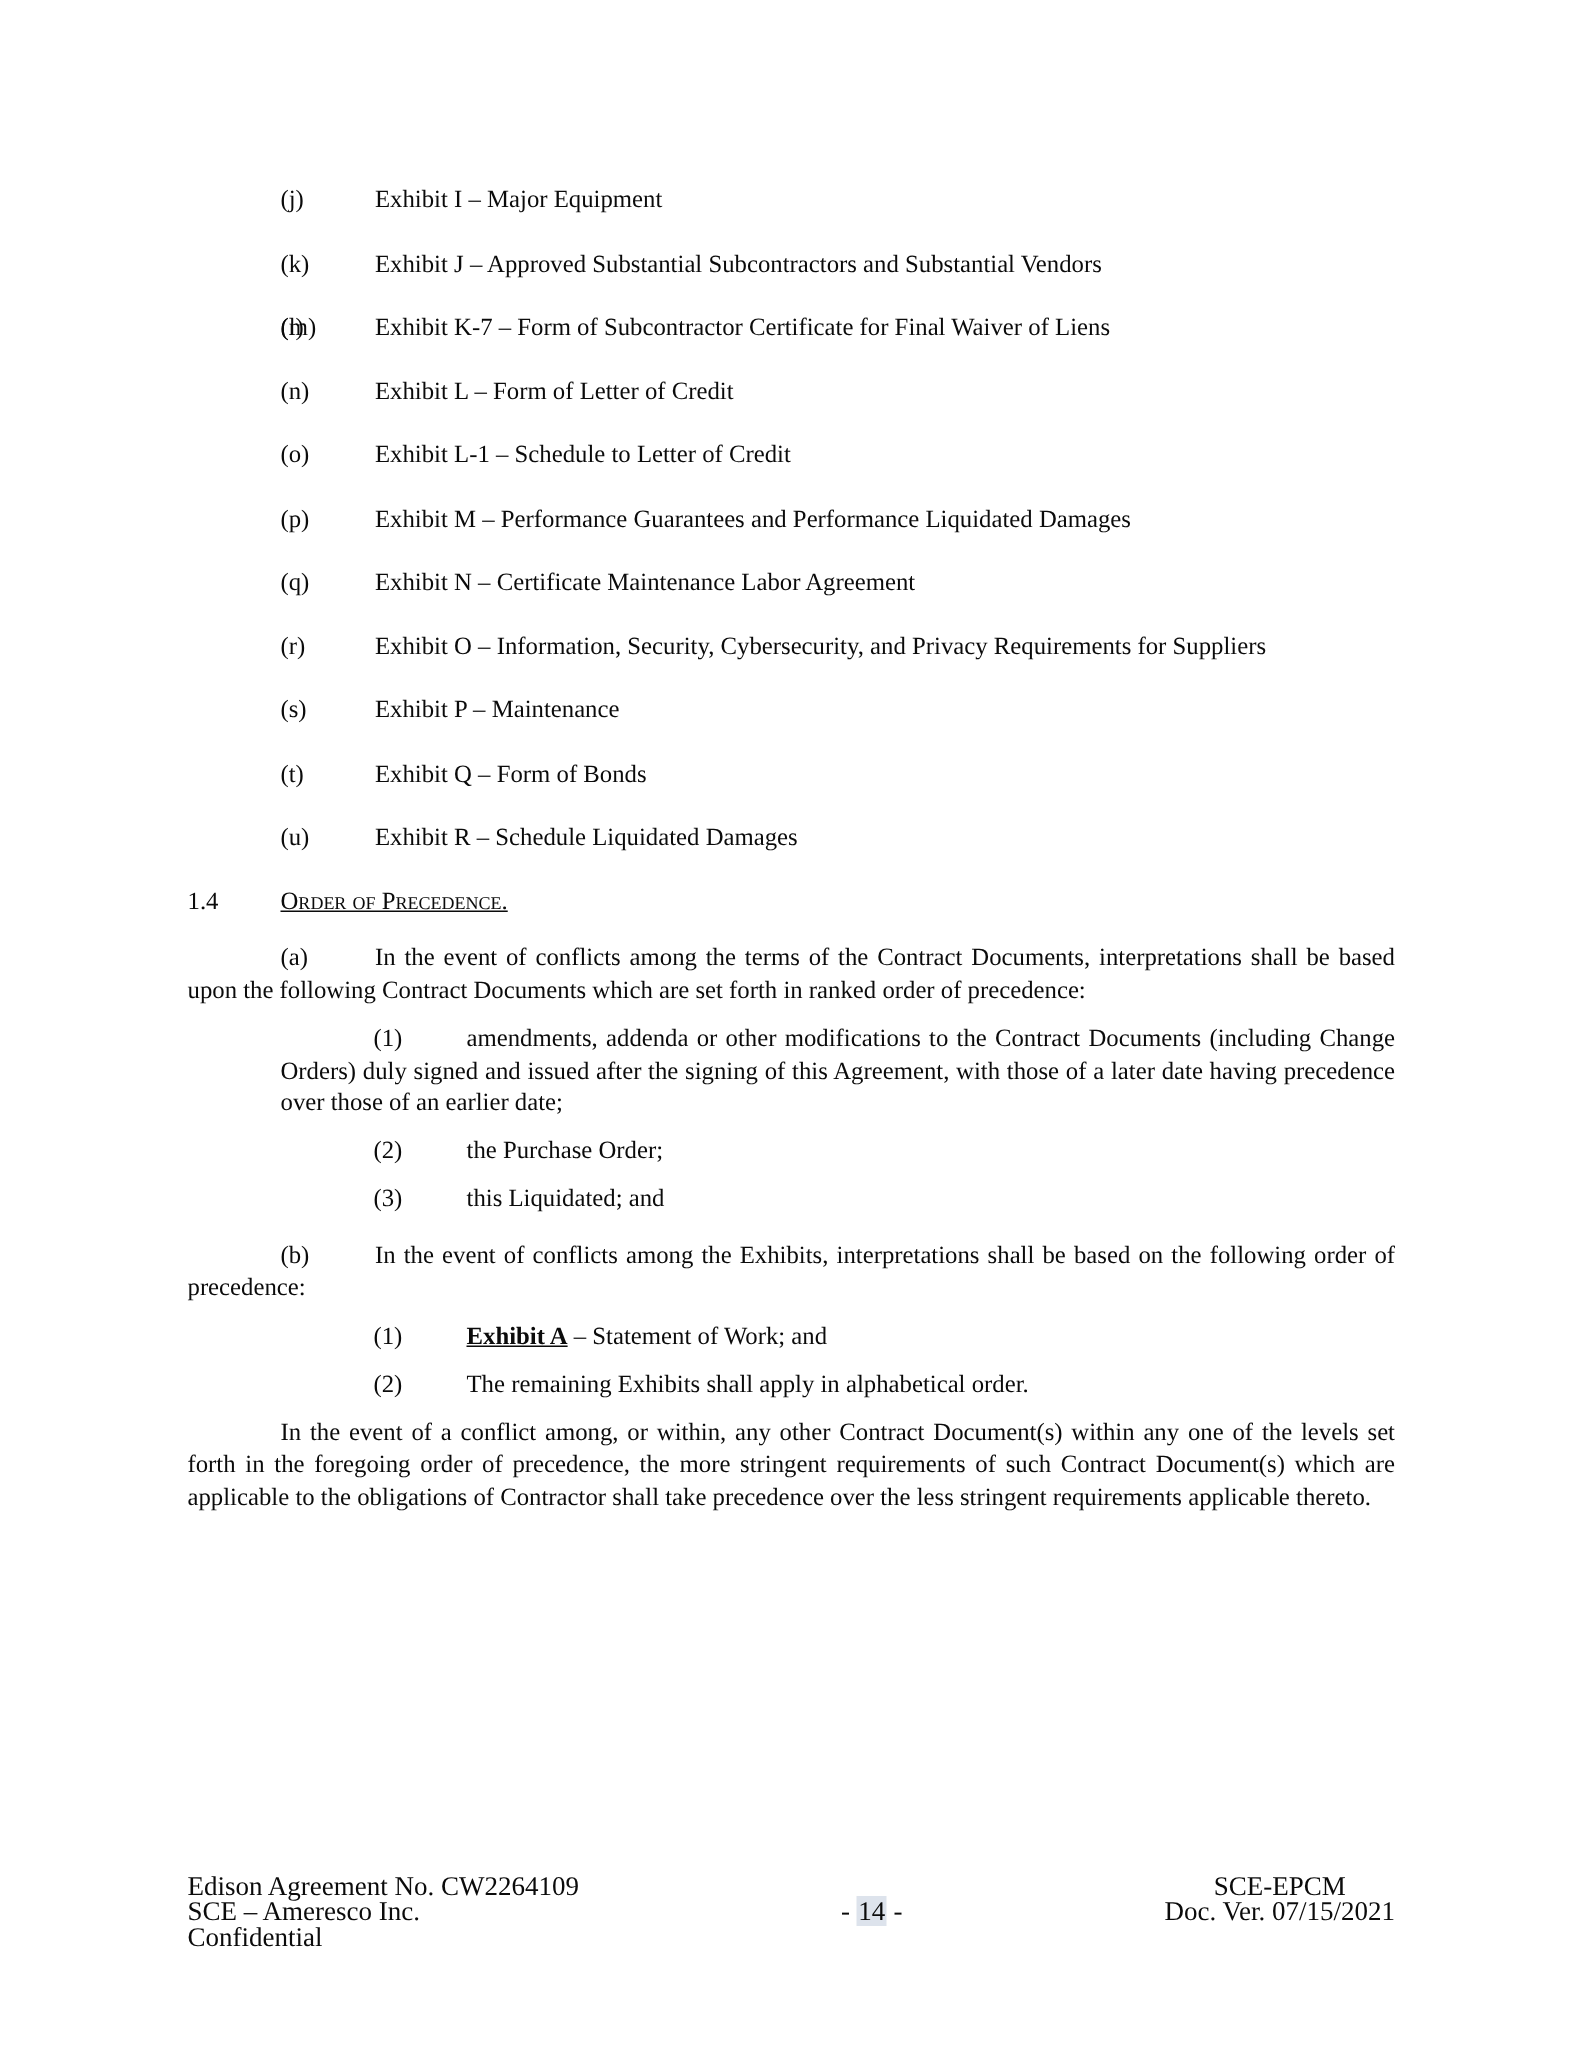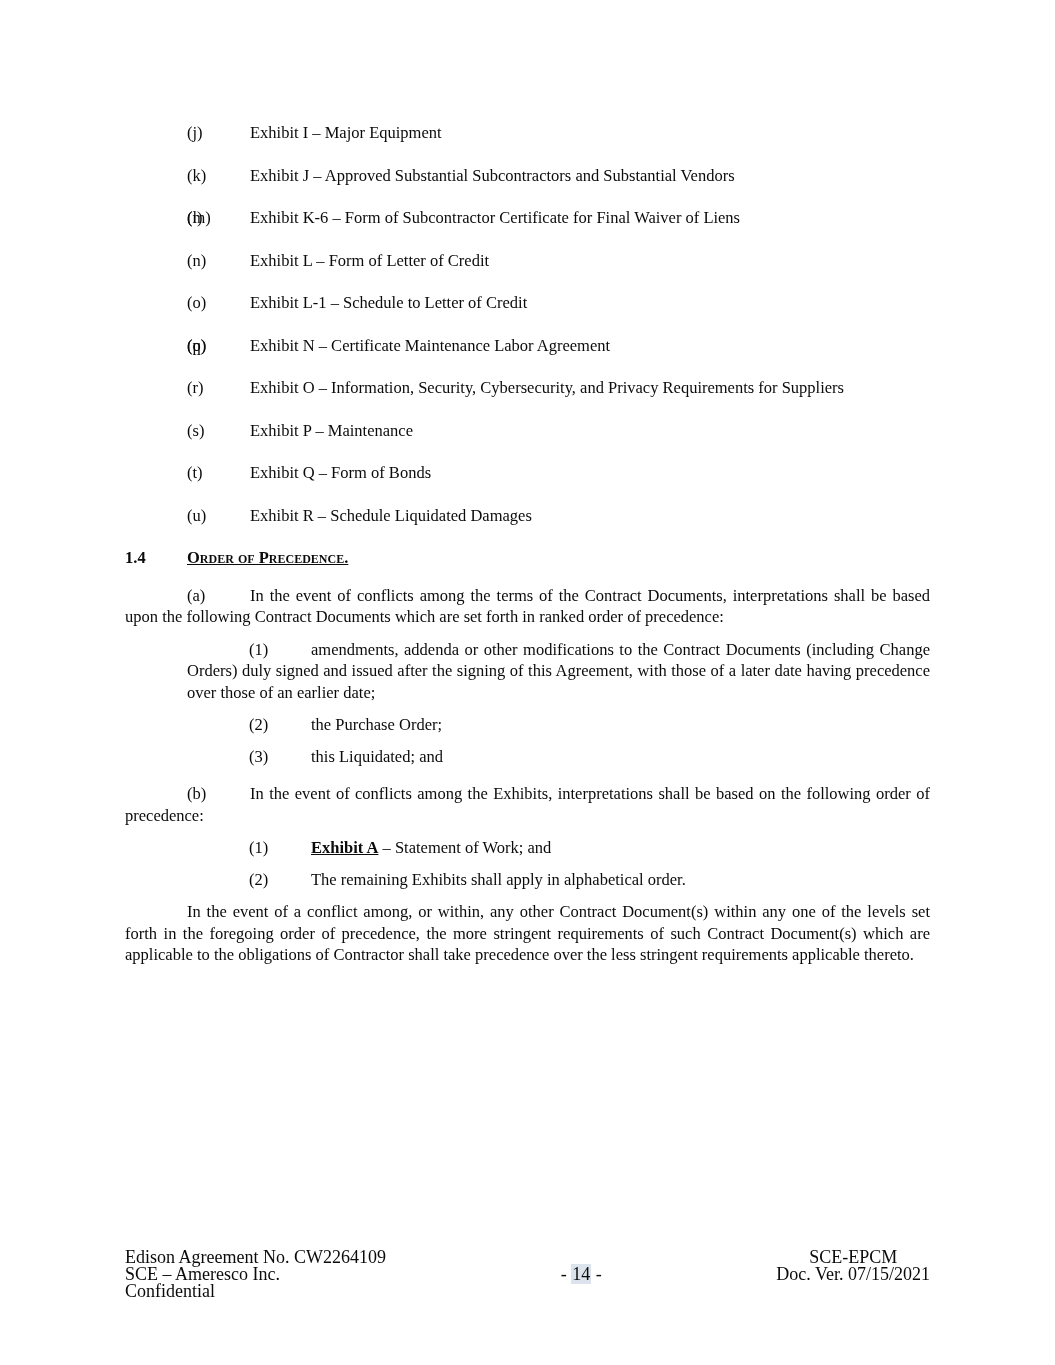--- a/index.html
+++ b/index.html
@@ -29,21 +29,20 @@
   }
   .exhibit-item .label {
     position: absolute;
     left: -63px;
     top: 0;
   }
   
   .section-heading {
     margin-top: 0;
     margin-bottom: 11px;
-    font-weight: bold;
   }
   .section-number {
     display: inline-block;
     width: 62px;
   }
   .heading-text {
     font-variant: small-caps;
     text-decoration: underline;
   }
   
@@ -107,32 +106,33 @@
     </div>
     <div class="exhibit-item">
       <span class="label">(k)</span>
       <span>Exhibit J – Approved Substantial Subcontractors and Substantial Vendors</span>
     </div>
     <div class="exhibit-item">
       <span class="label">(l)</span>
     </div>
     <div class="exhibit-item">
       <span class="label">(m)</span>
-      <span>Exhibit K-6 – Form of Subcontractor Certificate for Final Waiver of Liens</span>
+      <span>Exhibit K-7 – Form of Subcontractor Certificate for Final Waiver of Liens</span>
     </div>
     <div class="exhibit-item">
       <span class="label">(n)</span>
       <span>Exhibit L – Form of Letter of Credit</span>
     </div>
     <div class="exhibit-item">
       <span class="label">(o)</span>
       <span>Exhibit L-1 – Schedule to Letter of Credit</span>
     </div>
     <div class="exhibit-item">
       <span class="label">(p)</span>
+      <span>Exhibit M – Performance Guarantees and Performance Liquidated Damages</span>
     </div>
     <div class="exhibit-item">
       <span class="label">(q)</span>
       <span>Exhibit N – Certificate Maintenance Labor Agreement</span>
     </div>
     <div class="exhibit-item">
       <span class="label">(r)</span>
       <span>Exhibit O – Information, Security, Cybersecurity, and Privacy Requirements for Suppliers</span>
     </div>
     <div class="exhibit-item">

